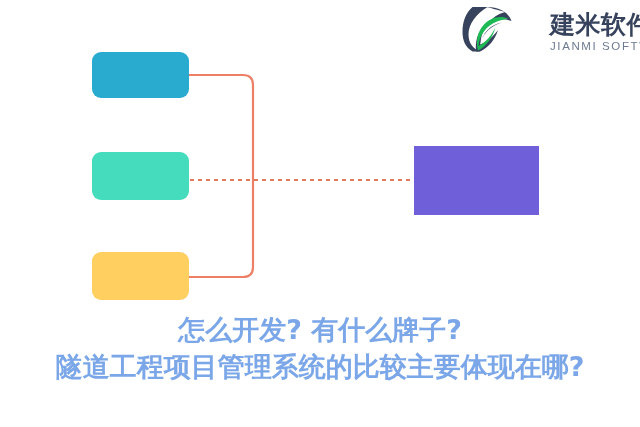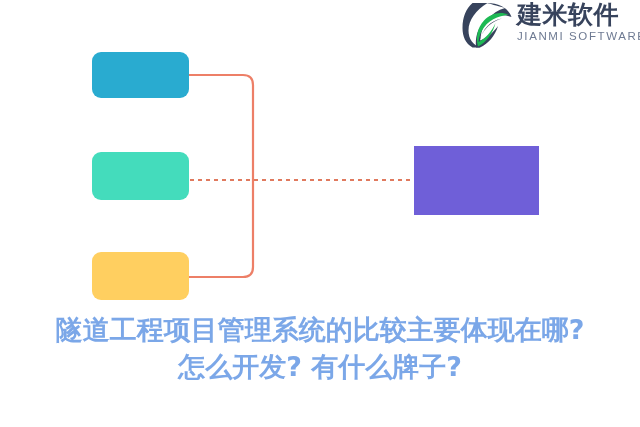--- a/index.html
+++ b/index.html
@@ -22,21 +22,22 @@
   }
 
   
   #brand-logo {
     position: absolute;
     left: 462px;
     top: 1px;
     width: 178px;
     height: 52px;
     display: flex;
-    align-items: flex-start;
+    align-items: flex-end;
+    gap: 33px;
   }
   #brand-mark {
     width: 50px;
     height: 48px;
     flex: 0 0 auto;
     display: block;
   }
   #brand-text {
     margin-left: 5px;
     display: flex;
@@ -142,17 +143,17 @@
 
     <line x1="190" y1="180" x2="414" y2="180" stroke="#e07a5f" stroke-width="2.2" stroke-dasharray="4 4" stroke-linecap="butt"></line>
   </svg>
 
   <div class="node-box" id="node-cyan"></div>
   <div class="node-box" id="node-mint"></div>
   <div class="node-box" id="node-amber"></div>
   <div class="node-box" id="node-purple"></div>
 
   <div id="caption-block">
+    <span class="caption-line">怎么开发? 有什么牌子?</span>
     <span class="caption-line">隧道工程项目管理系统的比较主要体现在哪?</span>
-    <span class="caption-line">怎么开发? 有什么牌子?</span>
   </div>
 
 </div>
 
 </body></html>

